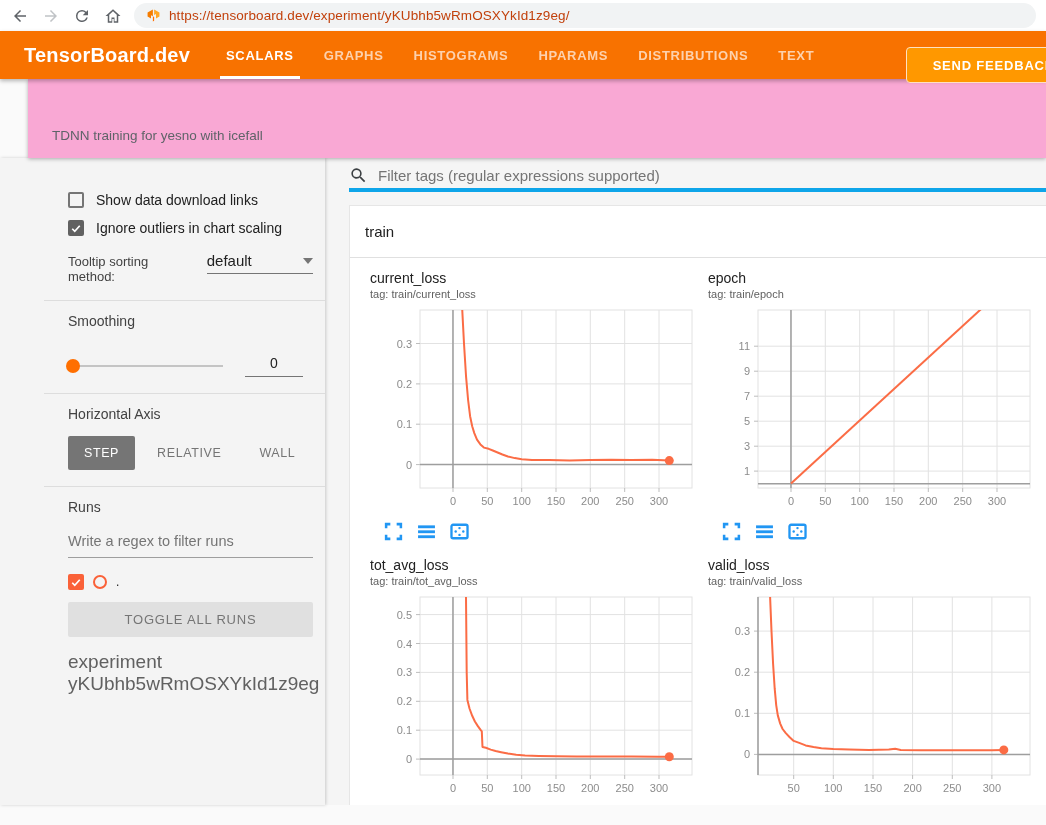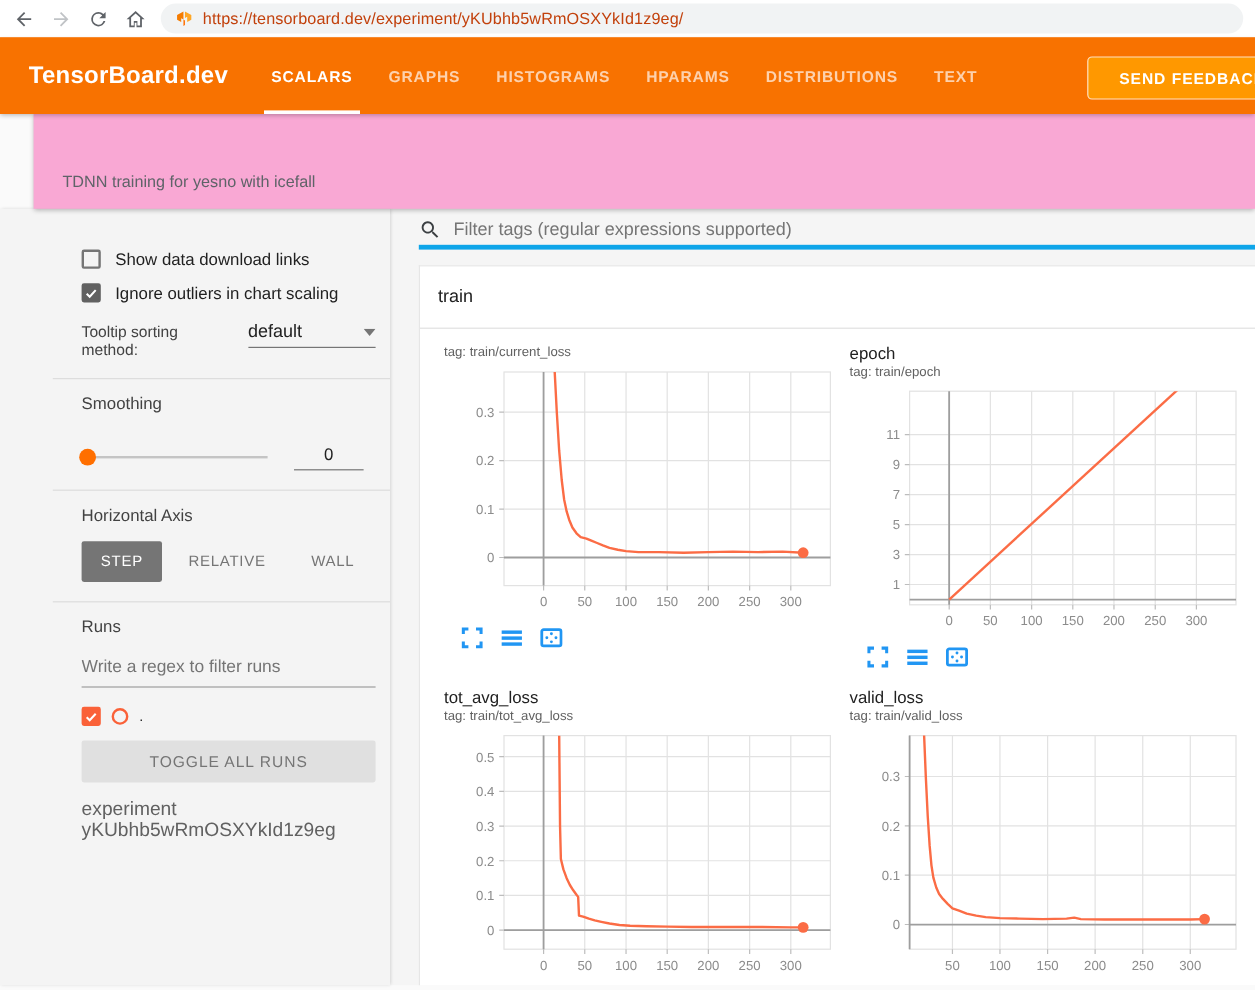--- a/index.html
+++ b/index.html
@@ -9,21 +9,21 @@
     font-family:"Liberation Sans", sans-serif; background:#fafafa;
   }
   
   .browser-bar { height:31px; background:#fff; display:flex; align-items:center; padding:0 10px; gap:12px; }
   .bicon { width:19px; height:19px; display:inline-flex; align-items:center; justify-content:center; cursor:pointer; }
   .bicon svg { width:18px; height:18px; }
   .url-pill { flex:1; height:25px; background:#f1f3f4; border-radius:13px; display:flex; align-items:center; gap:8px; padding:0 12px; }
   .favicon svg { width:15px; height:15px; display:block; }
   .url-text { font-size:13.5px; color:#c2410c; letter-spacing:.1px; }
   
-  .app-header { height:64px; background:#f87200; display:flex; align-items:stretch; position:relative; z-index:30; box-shadow:0 2px 4px rgba(0,0,0,.28); }
+  .app-header { height:48px; background:#f87200; display:flex; align-items:stretch; position:relative; z-index:30; box-shadow:0 2px 4px rgba(0,0,0,.28); }
   .brand { color:#fff; font-size:20px; font-weight:bold; align-self:center; margin-left:24px; letter-spacing:.2px; }
   .nav-tabs { display:flex; margin-left:30px; gap:18px; }
   .tab { display:flex; align-items:center; padding:0 6px; color:rgba(255,255,255,.68); font-size:13px; font-weight:bold; letter-spacing:.7px; position:relative; cursor:pointer; }
   .tab.active { color:#fff; }
   .tab.active::after { content:""; position:absolute; left:0; right:0; bottom:0; height:3px; background:#fff; }
   .feedback-btn { position:absolute; right:-36px; top:16px; height:36px; background:#ff9800; border:1px solid #ffe0c2; border-radius:4px; color:#fff; font-size:13px; font-weight:bold; letter-spacing:.8px; padding:0 26px; display:flex; align-items:center; cursor:pointer; }
   
   .title-band { height:79px; background:#f9a8d4; position:relative; z-index:20; box-shadow:0 1px 4px rgba(0,0,0,.3); display:flex; align-items:flex-end; padding:0 0 15px 24px;margin-left:28px; }
   .exp-title { font-size:13.5px; color:#5f6368; }
   
@@ -49,21 +49,21 @@
   .slider-value { width:58px; text-align:center; font-size:14px; color:#212121; border-bottom:1px solid #757575; padding-bottom:5px; }
   .axis-options { display:flex; gap:6px; margin-top:14px; }
   .axis-btn { font-size:12.5px; letter-spacing:.6px; color:#757575; padding:10px 16px; border:none; background:transparent; border-radius:2px; cursor:pointer; font-family:inherit; }
   .axis-btn.active { background:#757575; color:#fff; }
   .runs-input { width:100%; border:none; outline:none; background:transparent; border-bottom:1px solid #9e9e9e; font-size:14.5px; color:#212121; padding:8px 0 8px 0; margin-top:10px; font-family:inherit; }
   .runs-input::placeholder { color:#757575; }
   .run-row { display:flex; align-items:center; gap:9px; margin-top:16px; }
   .run-circle { width:14px; height:14px; border:2px solid #fa6138; border-radius:50%; flex:none; }
   .run-name { font-size:12px; color:#212121; }
   .toggle-btn { margin-top:12px; width:100%; background:#e0e0e0; border:none; border-radius:2px; padding:10px 0; font-size:13px; letter-spacing:.8px; color:#757575; cursor:pointer; font-family:inherit; }
-  .exp-label { margin-top:14px; font-size:16px; color:#616161; }
+  .exp-label { margin-top:14px; font-size:19px; color:#616161; }
   
   .main { flex:1; background:#f5f5f5; padding:4px 0 0 24px; overflow:hidden; }
   .filter-row { display:flex; align-items:center; gap:10px; height:30px; border-bottom:4px solid #0ea5e9; }
   .filter-row svg { width:19px; height:19px; flex:none; }
   .filter-input { flex:1; border:none; outline:none; background:transparent; font-size:15px; color:#424242; font-family:inherit; }
   .filter-input::placeholder { color:#757575; }
   .card { margin-top:13px; background:#fff; border:1px solid #e6e6e6; border-right:none; min-height:600px; }
   .card-header { padding:17px 15px; font-size:15px; color:#212121; border-bottom:1px solid #e0e0e0; cursor:pointer; }
   .charts-grid { display:grid; grid-template-columns:338px 338px; row-gap:6px; padding:12px 0 0 6px; }
   .chart-card { padding-left:14px; }
@@ -198,20 +198,21 @@
       <svg viewBox="0 0 24 24" fill="#3c4043">
           <path d="M15.5 14h-.79l-.28-.27a6.5 6.5 0 1 0-.7.7l.27.28v.79l5 4.99L20.49 19l-4.99-5zm-6 0A4.5 4.5 0 1 1 14 9.5 4.5 4.5 0 0 1 9.5 14z"></path>
         </svg>
       <input class="filter-input" placeholder="Filter tags (regular expressions supported)" style="">
     </div>
 
     <div class="card">
       <div class="card-header">train</div>
       <div class="charts-grid">
           <div class="chart-card">
+            <div class="chart-title">current_loss</div>
             <div class="chart-tag">tag: train/current_loss</div>
             <svg class="plot" width="336" height="212" viewBox="0 0 336 212">
               <defs>
                 <clipPath id="clip0">
                   <rect x="50" y="3" width="272" height="178"></rect>
                 </clipPath>
               </defs>
               <rect x="50" y="3" width="272" height="178" fill="#fff" stroke="#e2e2e2"></rect>
               <line x1="83.0" y1="3" x2="83.0" y2="181" stroke="#e2e2e2"></line>
               <line x1="83.0" y1="181" x2="83.0" y2="185" stroke="#bdbdbd"></line>

